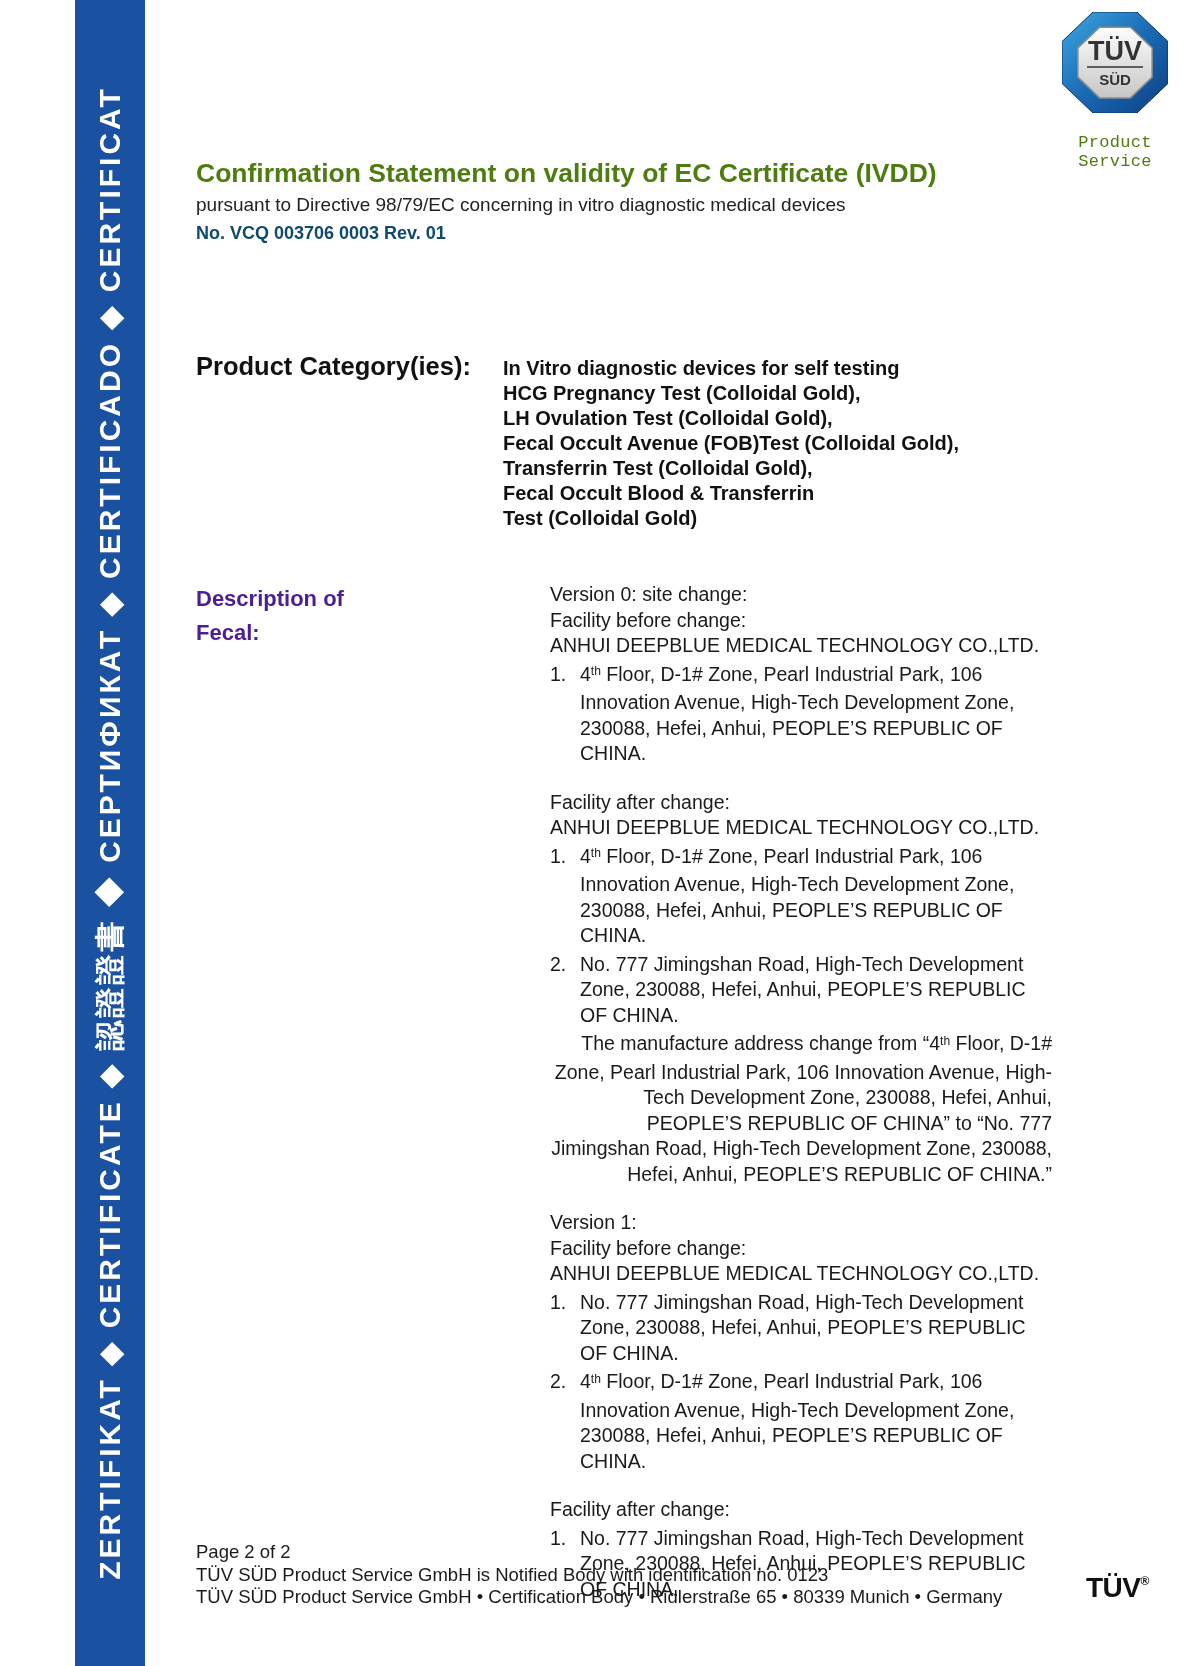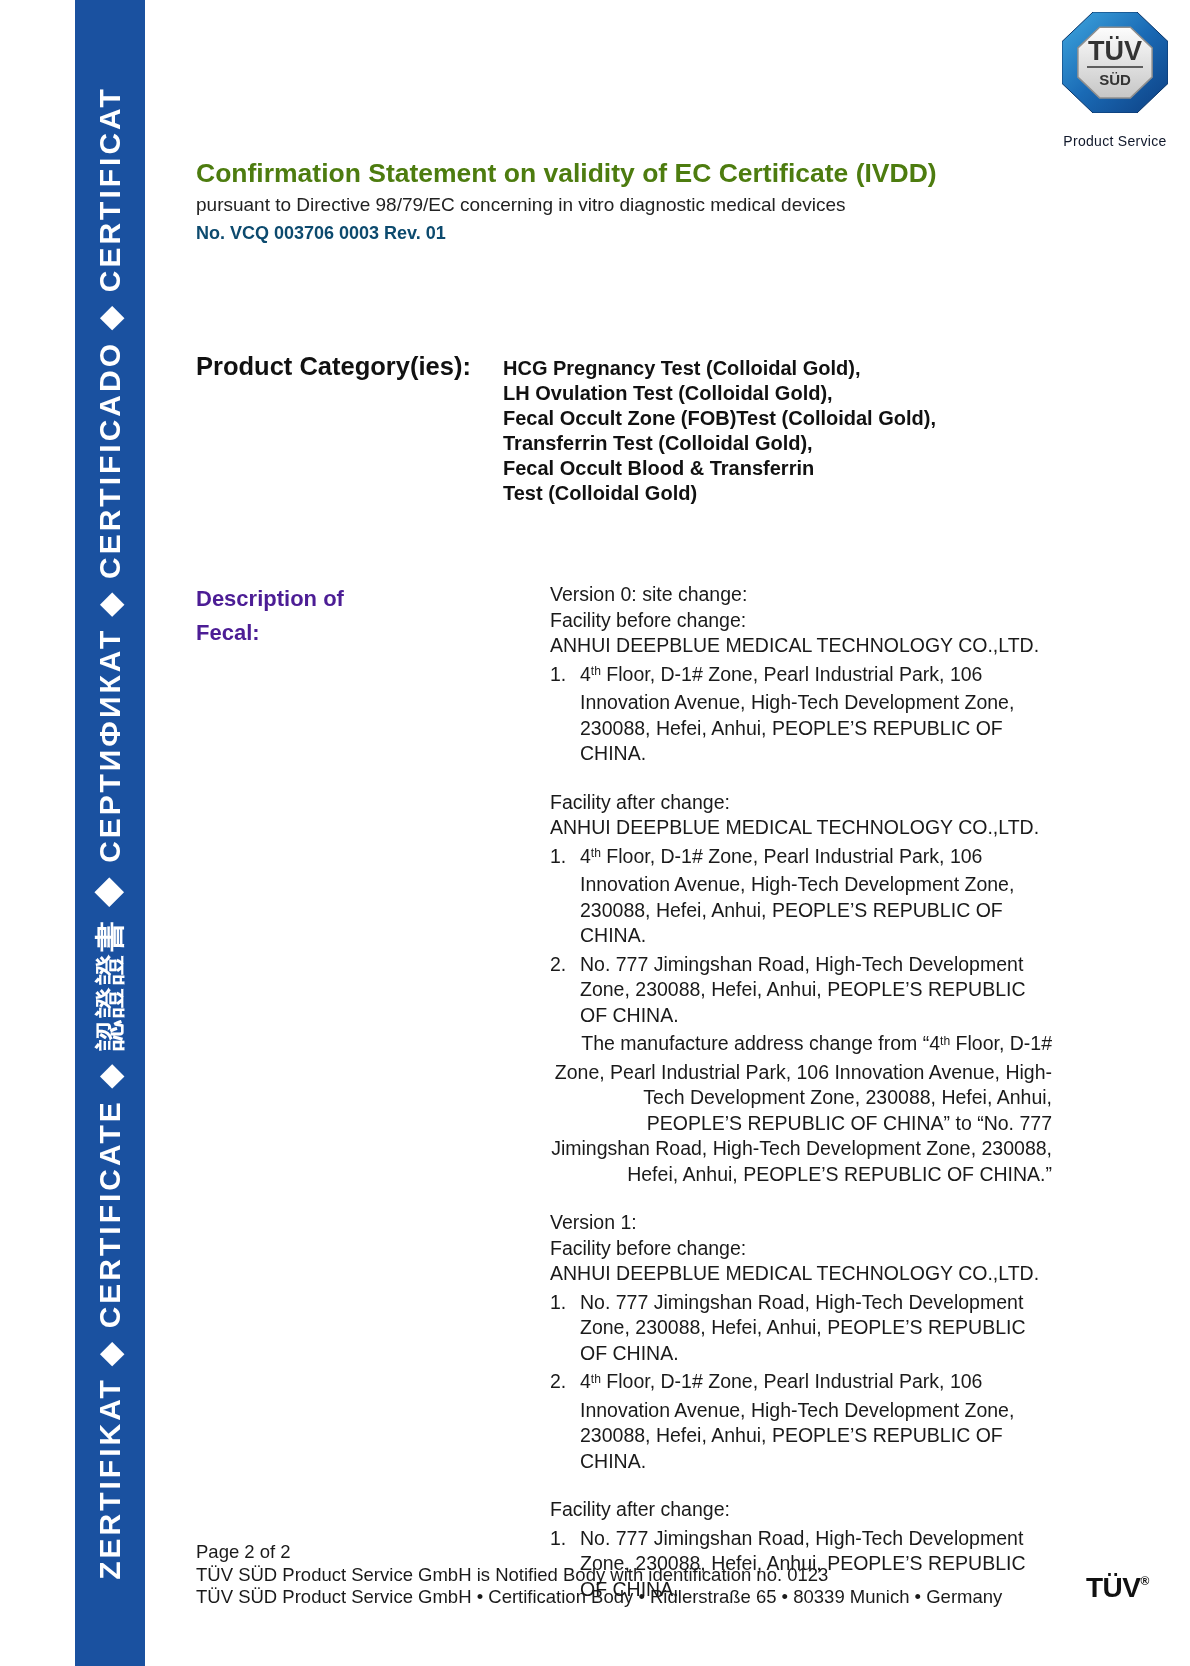--- a/index.html
+++ b/index.html
@@ -16,21 +16,21 @@
   .banner-text {
     position:absolute; left:50%; top:50%;
     transform:translate(-50%,-50%) rotate(-90deg);
     white-space:nowrap; color:#ffffff; font-weight:bold;
     font-size:30px; letter-spacing:3px;
   }
 
   
   .logo-wrap { position:absolute; left:1040px; top:12px; width:150px; text-align:center; }
   .logo-octagon { display:inline-block; width:106px; height:101px; }
-  .logo-caption { margin-top:16px; font-size:14px; color:#0f172a; letter-spacing:0.3px; }
+  .logo-caption { margin-top:16px; font-size:17px; color:#4d7c0f; letter-spacing:0.3px;font-family:Liberation Mono, monospace; }
 
   
   .doc-title   { position:absolute; left:196px; top:158px; font-size:26.5px; font-weight:bold; color:#4d7c0f; }
   .doc-sub     { position:absolute; left:196px; top:194px; font-size:19px; color:#222; }
   .doc-certno  { position:absolute; left:196px; top:223px; font-size:18px; font-weight:bold; color:#0c4a6e; }
 
   
   .pc-label { position:absolute; left:196px; top:352px; font-size:25.5px; font-weight:bold; color:#111; }
   .pc-list  { position:absolute; left:503px; top:356px; width:520px; font-size:20px; font-weight:bold; color:#111; }
   .pc-list .pc-item { line-height:25px; }
@@ -83,23 +83,24 @@
     </svg>
     <div class="logo-caption">Product Service</div>
   </div>
 
   <div class="doc-title">Confirmation Statement on validity of EC Certificate (IVDD)</div>
   <div class="doc-sub">pursuant to Directive 98/79/EC concerning in vitro diagnostic medical devices</div>
   <div class="doc-certno">No. VCQ 003706 0003 Rev. 01</div>
 
   <div class="pc-label">Product Category(ies):</div>
   <div class="pc-list">
+    <div class="pc-item">In Vitro diagnostic devices for self testing</div>
     <div class="pc-item">HCG Pregnancy Test (Colloidal Gold),</div>
     <div class="pc-item">LH Ovulation Test (Colloidal Gold),</div>
-    <div class="pc-item">Fecal Occult Zone (FOB)Test (Colloidal Gold),</div>
+    <div class="pc-item">Fecal Occult Avenue (FOB)Test (Colloidal Gold),</div>
     <div class="pc-item">Transferrin Test (Colloidal Gold),</div>
     <div class="pc-item">Fecal Occult Blood &amp; Transferrin</div>
     <div class="pc-item">Test (Colloidal Gold)</div>
   </div>
 
   <div class="desc-label">
     <div>Description of</div>
     <div>Fecal:</div>
   </div>
 

